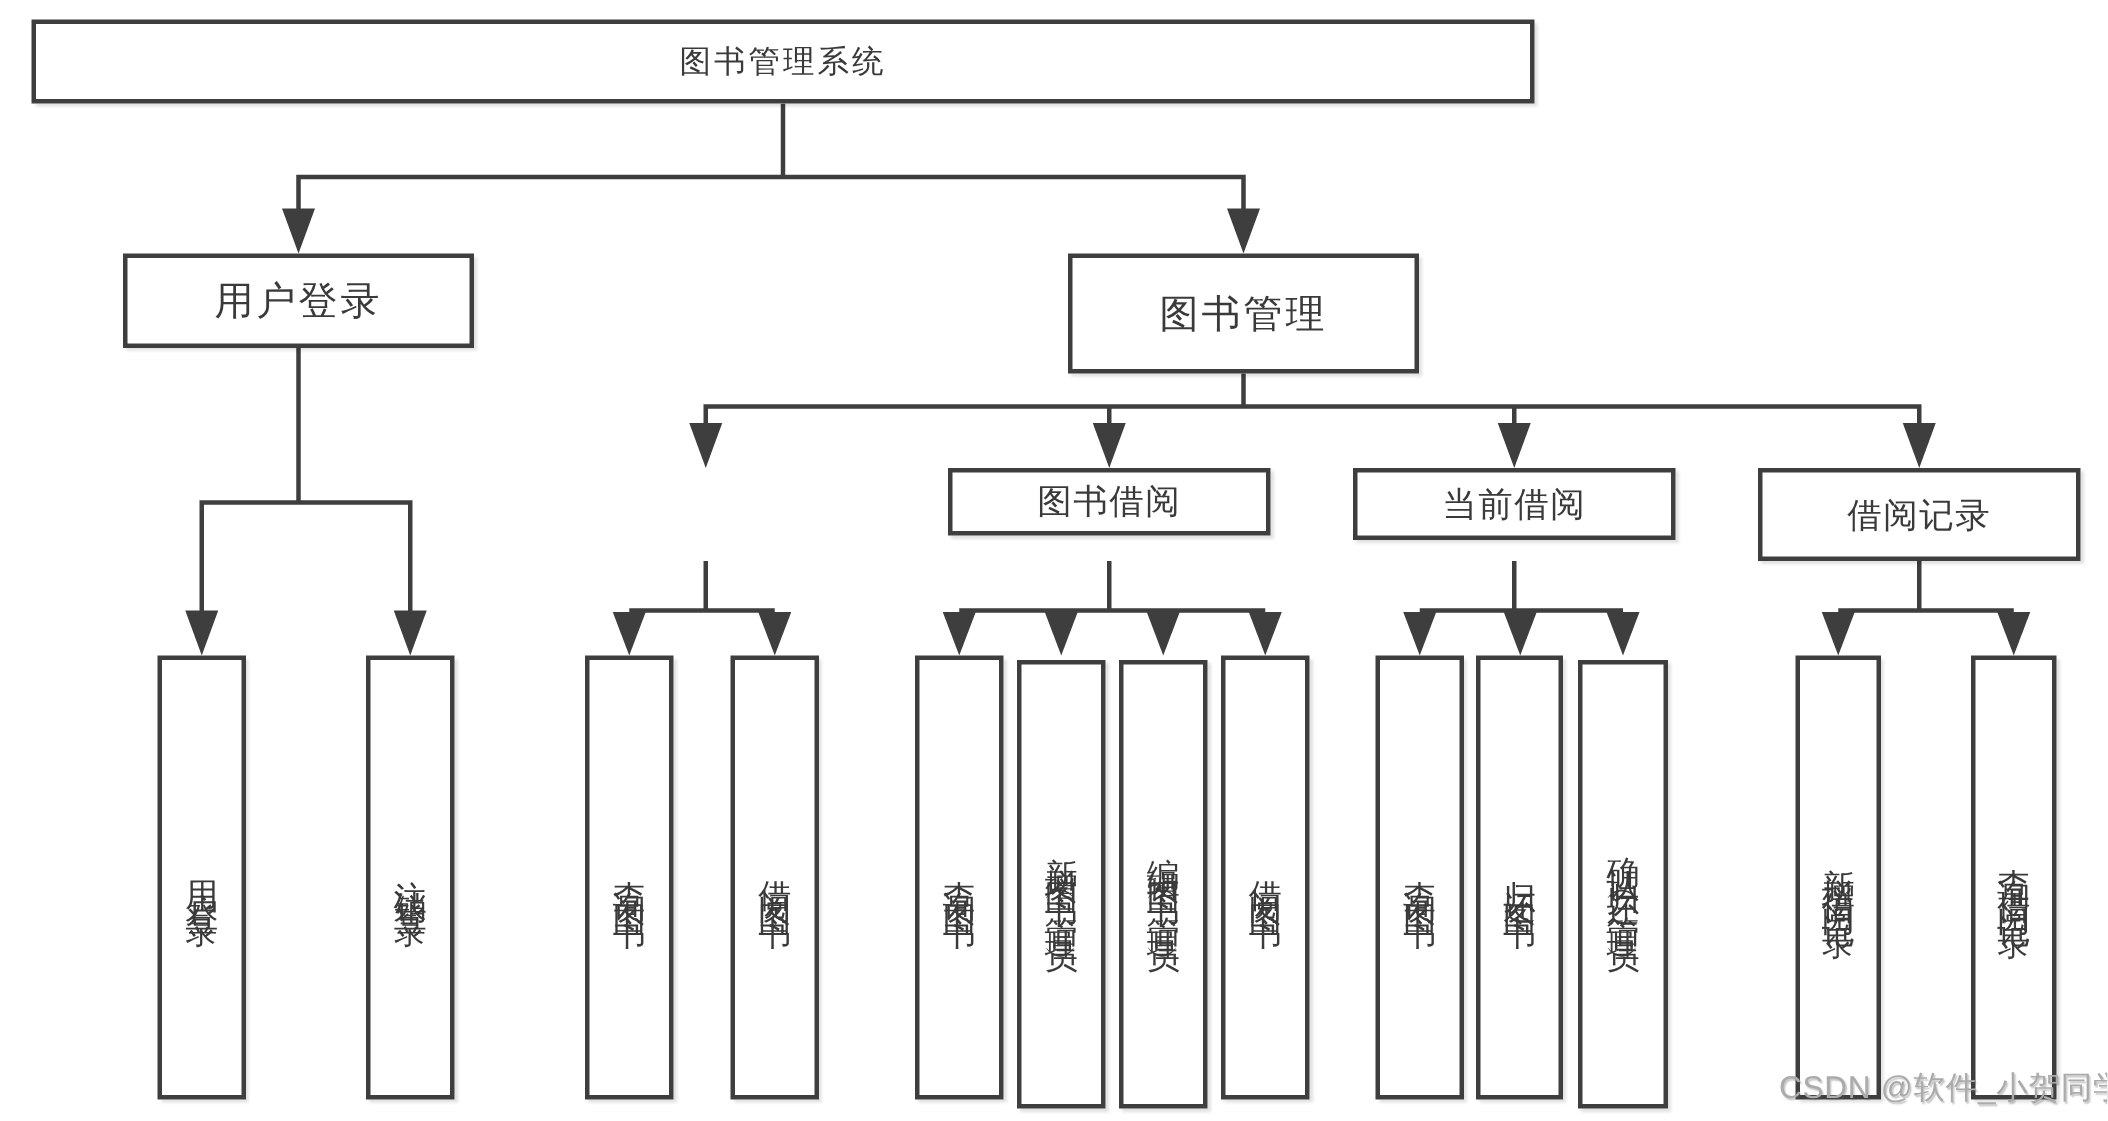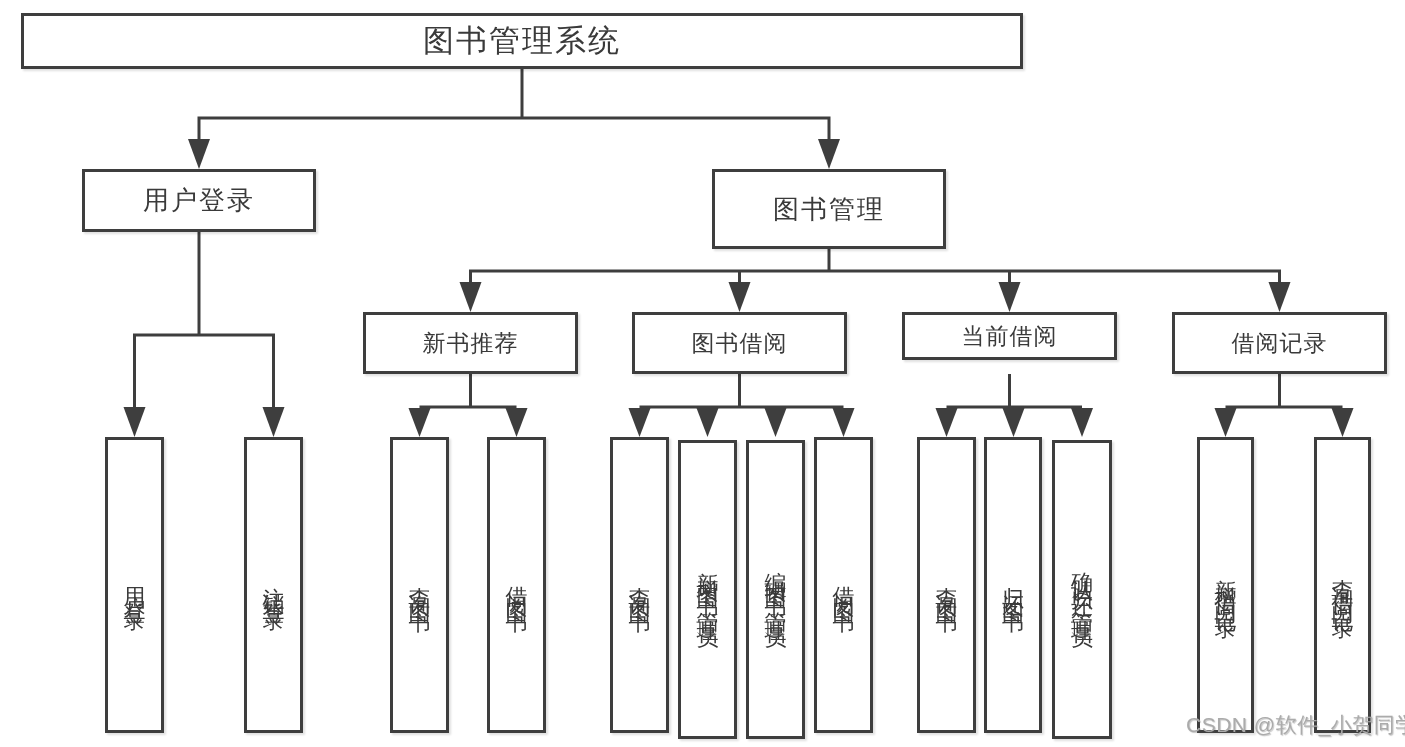--- a/index.html
+++ b/index.html
@@ -25,21 +25,21 @@
     position: absolute;
     box-sizing: border-box;
     border: 3px solid #3e3e3e;
     background: #ffffff;
     color: #3a3a3a;
     display: flex;
     align-items: center;
     justify-content: center;
     box-shadow: 2px 2px 2px rgba(0,0,0,0.12);
   }
-  .box-root  { font-size: 31px; letter-spacing: 2px; }
+  .box-root  { font-size: 21px; letter-spacing: 2px; }
   .box-lvl2  { font-size: 26px; letter-spacing: 2px; }
   .box-lvl3  { font-size: 23px; letter-spacing: 1px; }
   .vbox span {
     writing-mode: vertical-rl;
     text-orientation: mixed;
     font-size: 22px;
     letter-spacing: 8px;
     line-height: 1;
     white-space: nowrap;
   }
@@ -102,24 +102,21 @@
     <span>图书管理系统</span>
   </div>
 
   <div class="box box-lvl2" style="left:82px; top:169px; width:234px; height:63px;">
     <span>用户登录</span>
   </div>
   <div class="box box-lvl2" style="left:712px; top:169px; width:234px; height:80px;">
     <span>图书管理</span>
   </div>
 
-  <div class="box box-lvl3" style="left:363px; top:312px; width:215px; height:62px;">
-    <span>新书推荐</span>
-  </div>
-  <div class="box box-lvl3" style="left:632px; top:312px; width:215px; height:62px;">
+  <div class="box box-lvl3" style="left:632px; top:312px; width:215px; height:45px;">
     <span>图书借阅</span>
   </div>
   <div class="box box-lvl3" style="left:902px; top:312px; width:215px; height:48px;">
     <span>当前借阅</span>
   </div>
   <div class="box box-lvl3" style="left:1172px; top:312px; width:215px; height:62px;">
     <span>借阅记录</span>
   </div>
 
   <div class="box vbox" style="left:105px; top:437px; width:59px; height:296px;">

